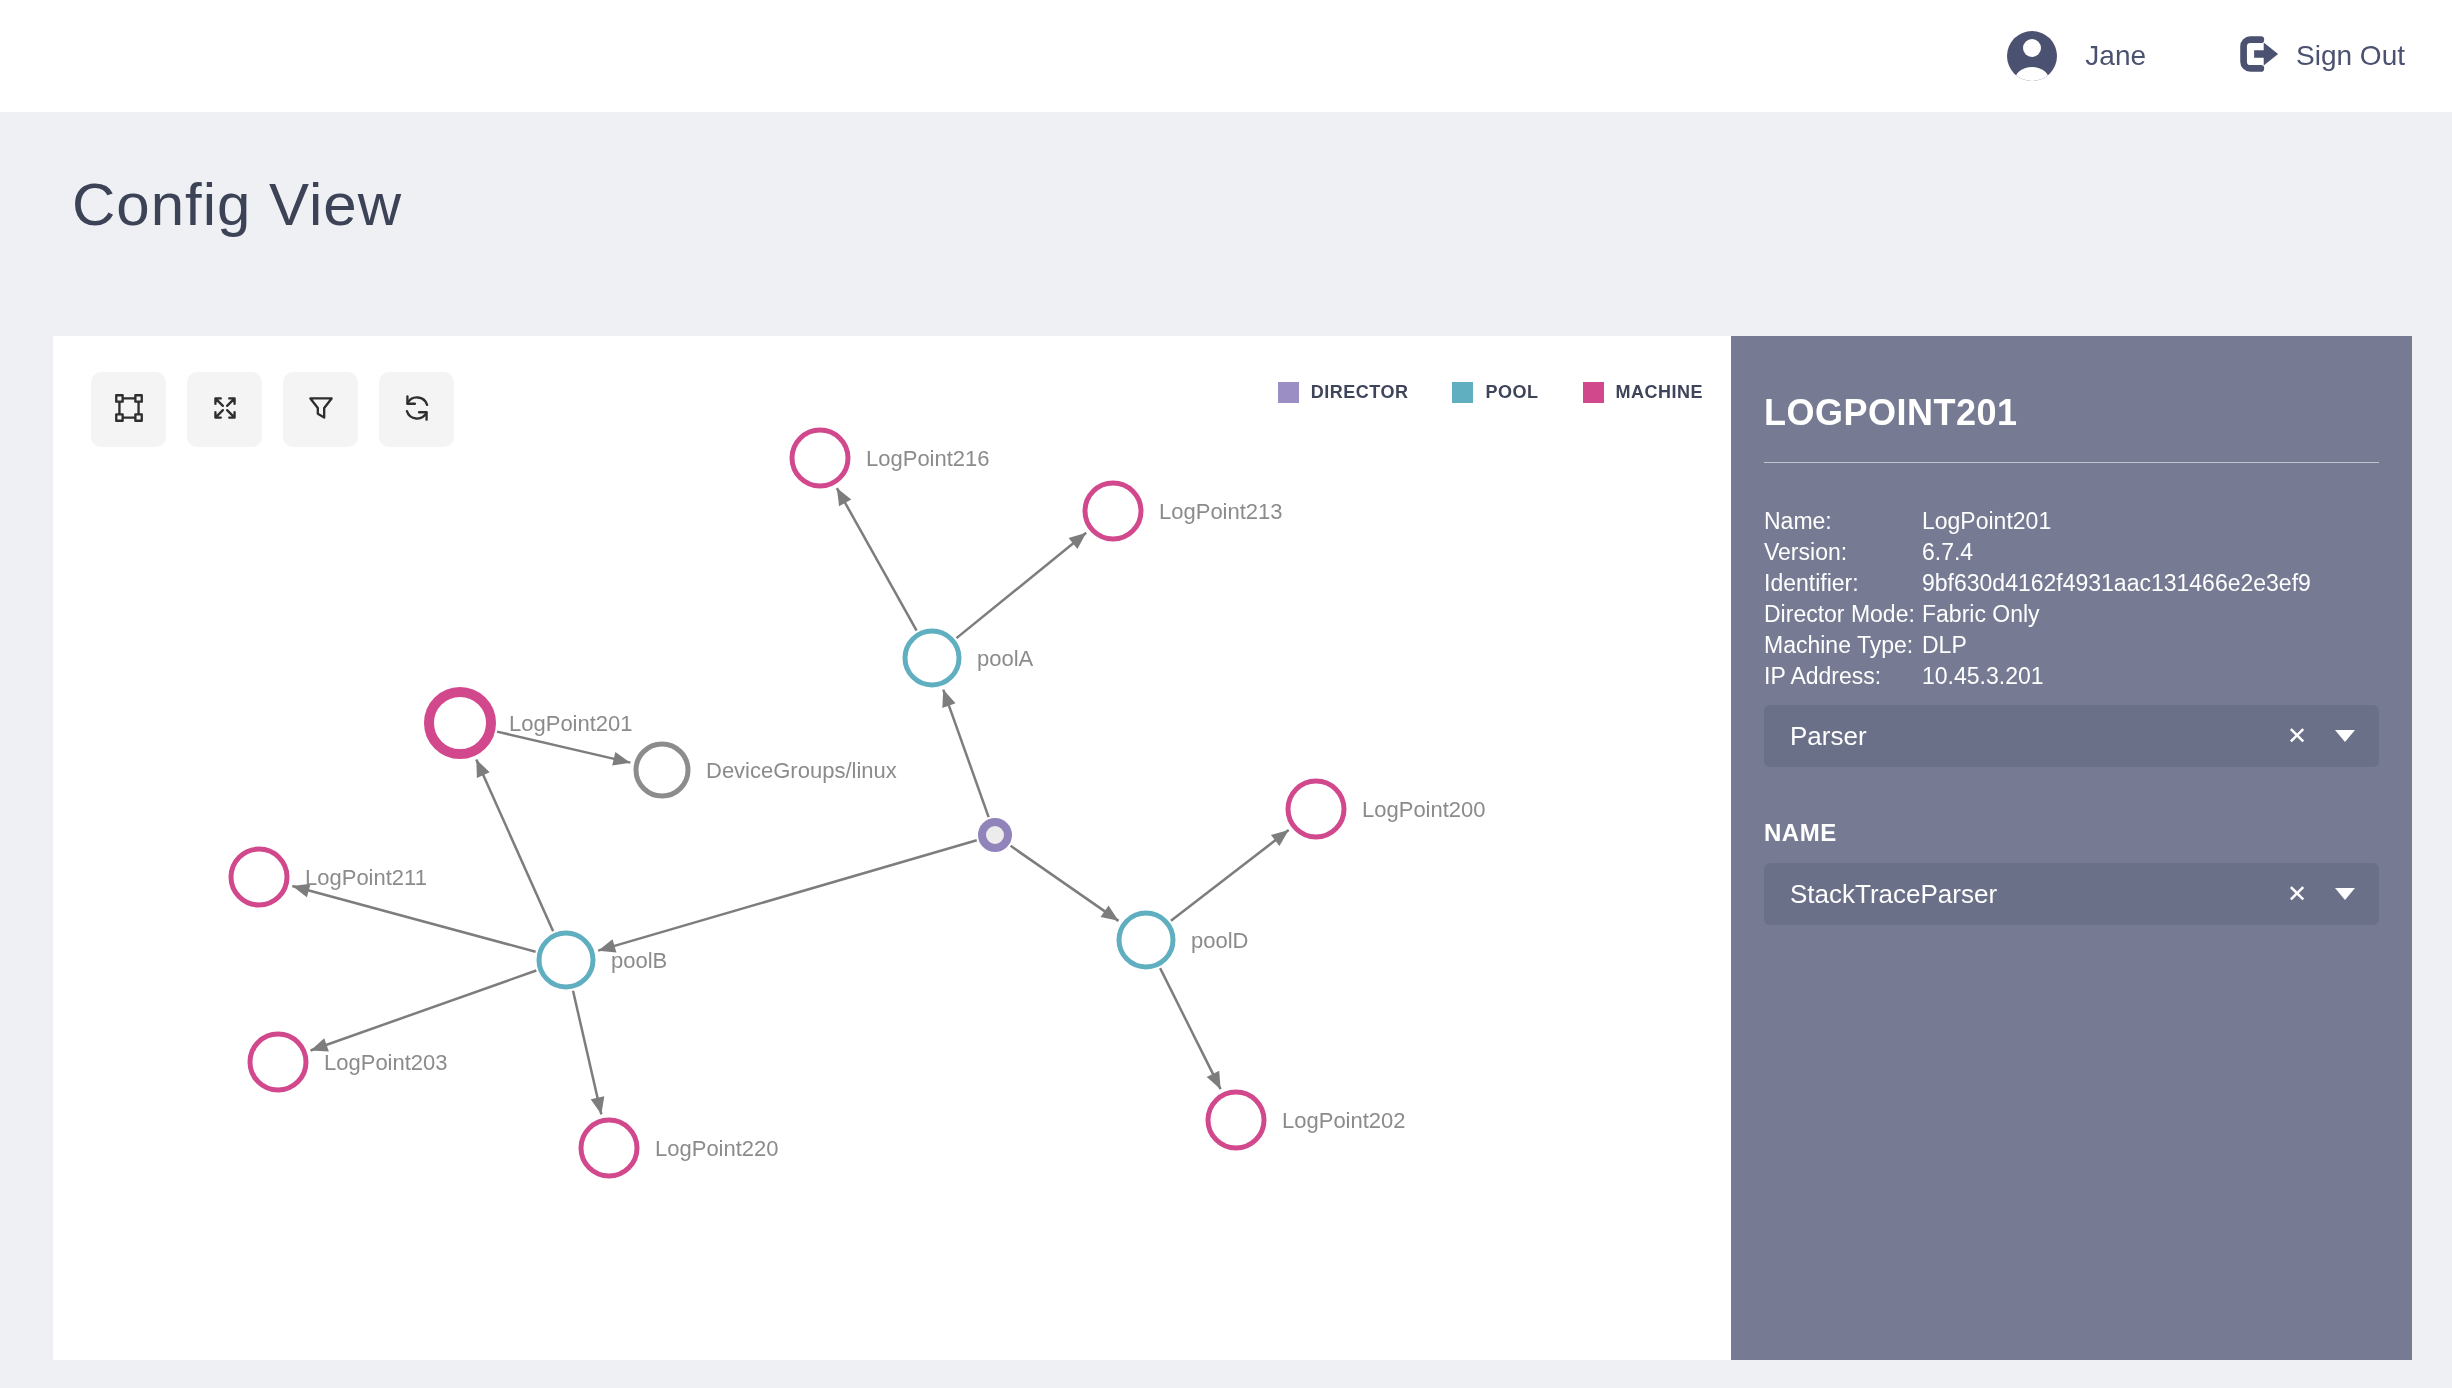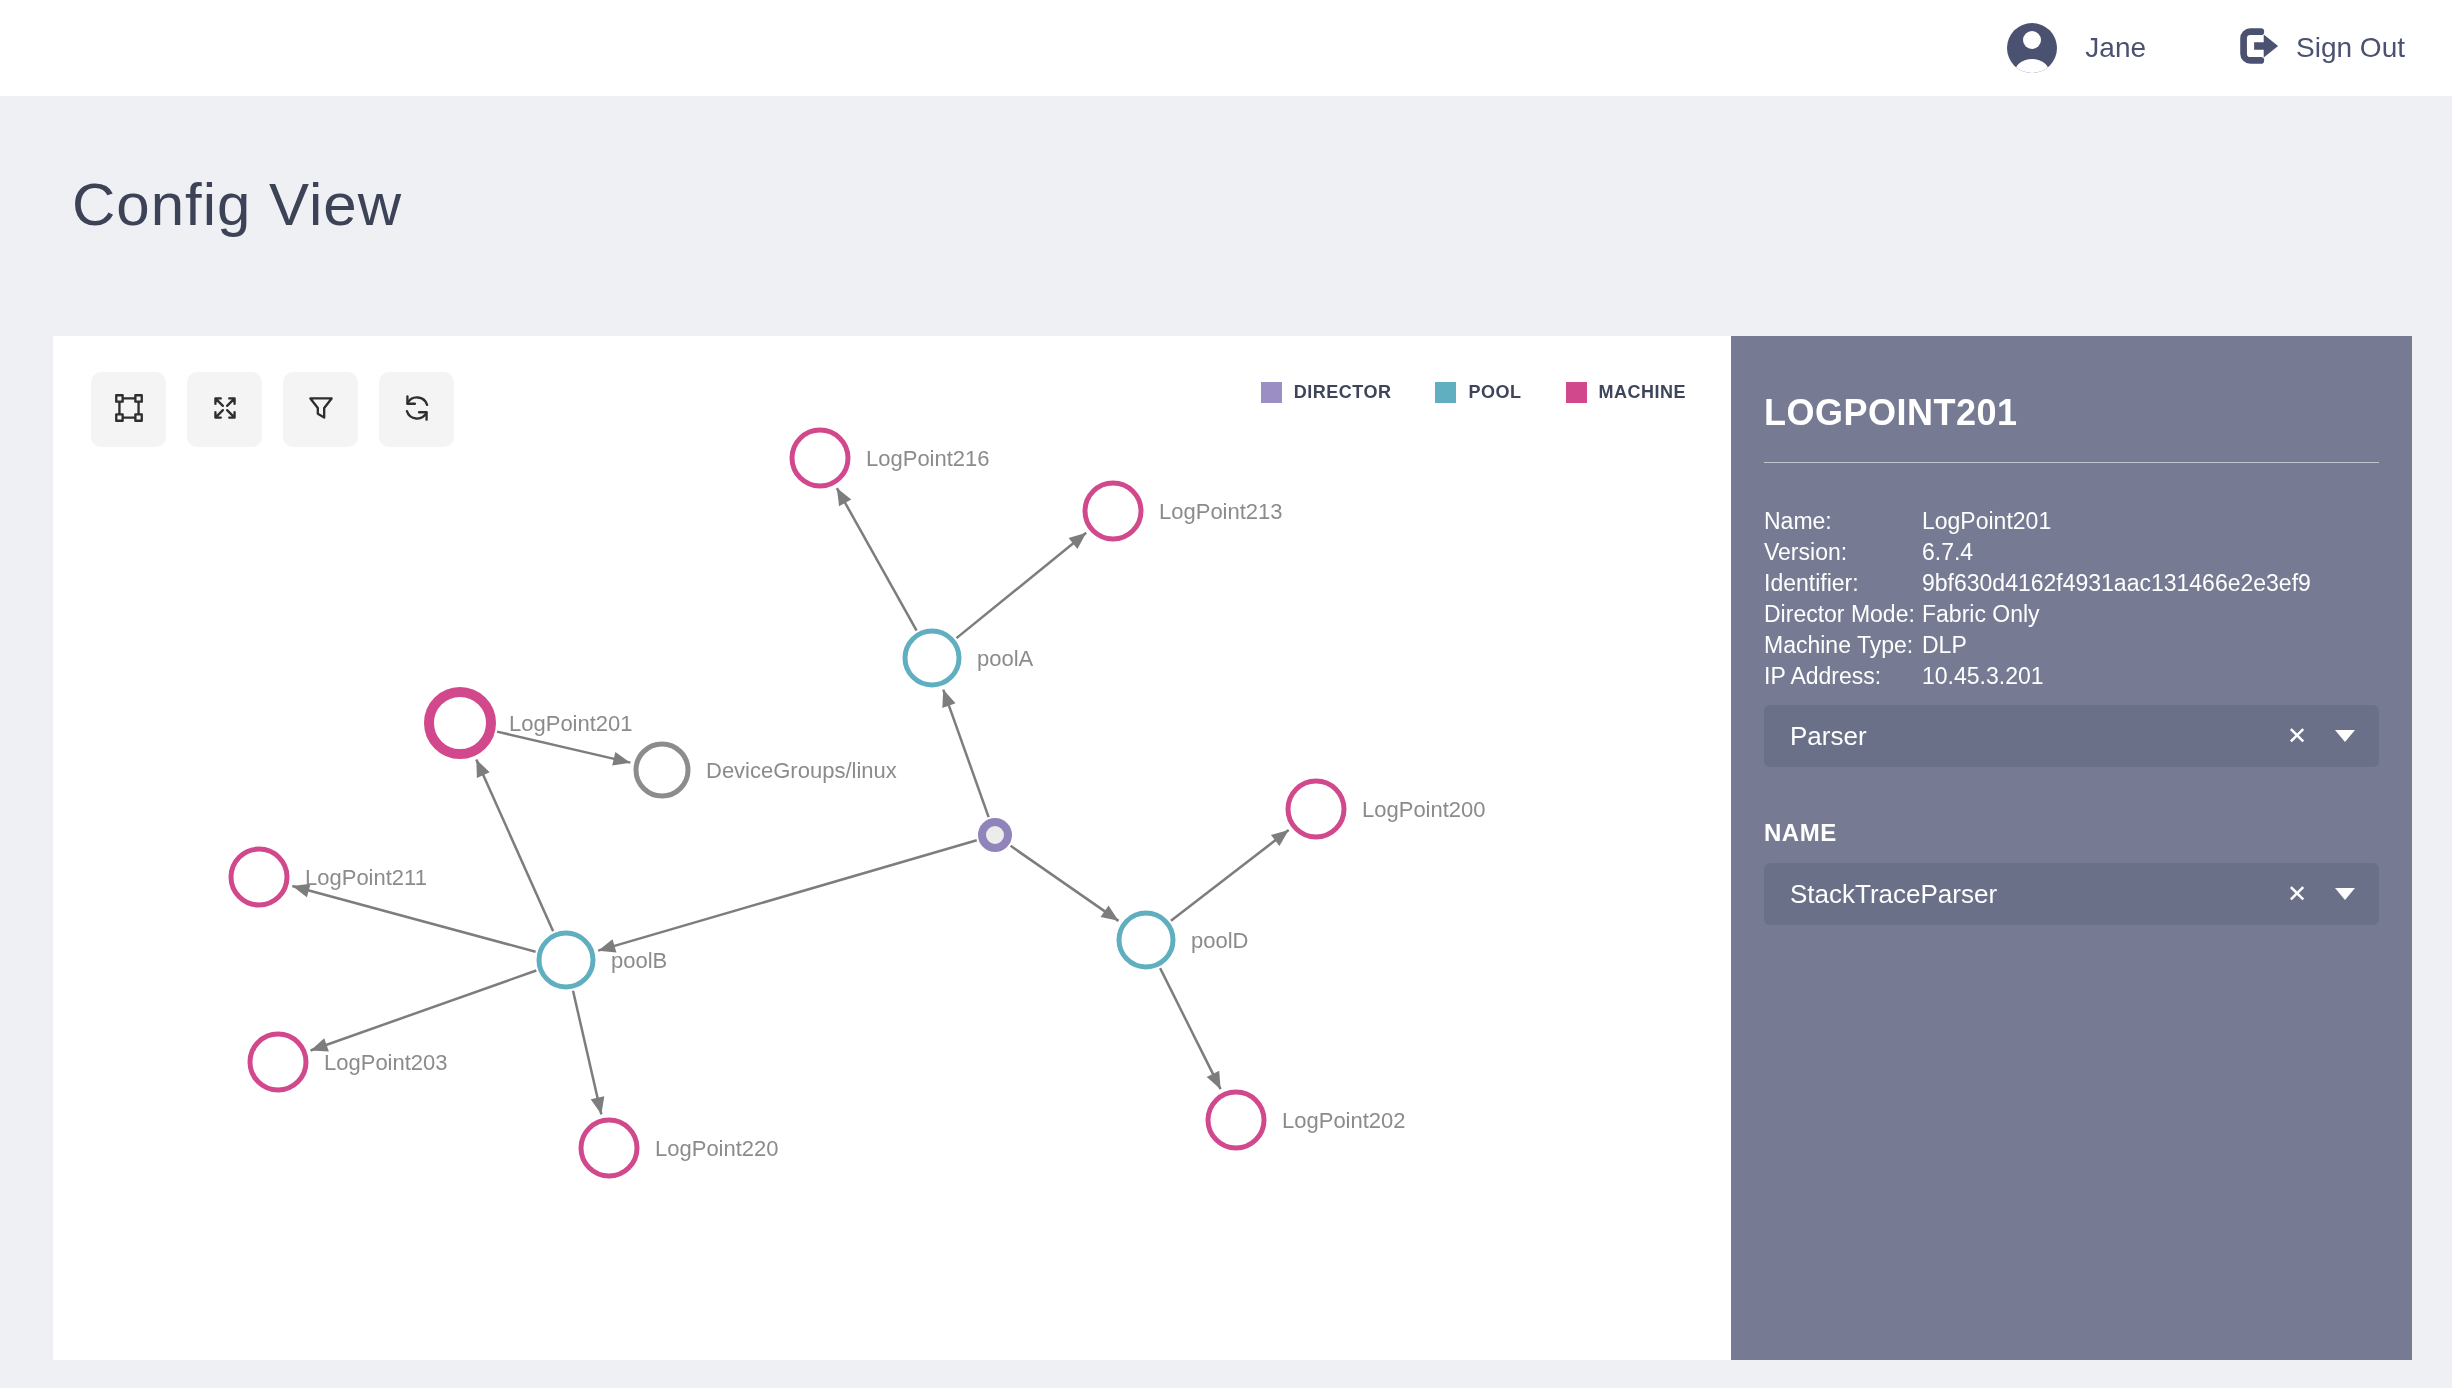--- a/index.html
+++ b/index.html
@@ -1,41 +1,41 @@
 <!DOCTYPE html>
 <html><head>
 <meta charset="utf-8">
 <style>
   html,body{margin:0;padding:0;background:#eef0f4;}
   .app{position:relative;width:2452px;height:1388px;background:#eef0f4;overflow:hidden;
        font-family:"Liberation Sans",sans-serif;}
 
   
-  .header{position:absolute;left:0;top:0;width:2452px;height:96px;background:#ffffff;
+  .header{position:absolute;left:0;top:0;width:2452px;height:112px;background:#ffffff;
           display:flex;align-items:center;justify-content:flex-end;padding-right:47px;box-sizing:border-box;}
   .header .user-area{display:flex;align-items:center;gap:28px;}
   .avatar{width:50px;height:50px;border-radius:50%;background:#4b5170;position:relative;overflow:hidden;cursor:pointer;}
   .avatar::before{content:"";position:absolute;left:50%;top:8px;transform:translateX(-50%);
                   width:18px;height:18px;border-radius:50%;background:#fff;}
   .avatar::after{content:"";position:absolute;left:50%;bottom:-12px;transform:translateX(-50%);
                  width:34px;height:26px;border-radius:50% 50% 0 0;background:#fff;}
   .header-label{font-size:28px;color:#4b5170;}
   .signout{display:flex;align-items:center;gap:16px;margin-left:60px;cursor:pointer;}
 
   
   .page-title{position:absolute;left:72px;top:170px;font-size:60px;font-weight:300;color:#3d4357;letter-spacing:1px;}
 
   
   .graph-panel{position:absolute;left:53px;top:336px;width:1678px;height:1024px;background:#ffffff;}
   .toolbar{position:absolute;left:38px;top:36px;display:flex;gap:21px;}
   .tool-btn{width:75px;height:75px;background:#f4f4f4;border-radius:10px;border:none;
             display:flex;align-items:center;justify-content:center;cursor:pointer;padding:0;}
   .tool-btn svg{stroke:#2e2e2e;fill:none;stroke-width:2.2;stroke-linecap:round;stroke-linejoin:round;}
 
-  .legend{position:absolute;top:46px;right:45px;display:flex;align-items:center;gap:44px;}
+  .legend{position:absolute;top:46px;right:28px;display:flex;align-items:center;gap:44px;}
   .legend-item{display:flex;align-items:center;gap:12px;}
   .legend-swatch{width:21px;height:21px;}
   .legend-label{font-size:18px;font-weight:bold;color:#3e4459;letter-spacing:0.5px;}
 
   .graph-svg{position:absolute;left:0;top:0;}
   .graph-svg text{font-family:"Liberation Sans",sans-serif;font-size:22px;fill:#8b8b8b;}
 
   
   .side-panel{position:absolute;left:1731px;top:336px;width:681px;height:1024px;background:#767b93;
               box-sizing:border-box;padding:56px 33px 0 33px;color:#ffffff;}

